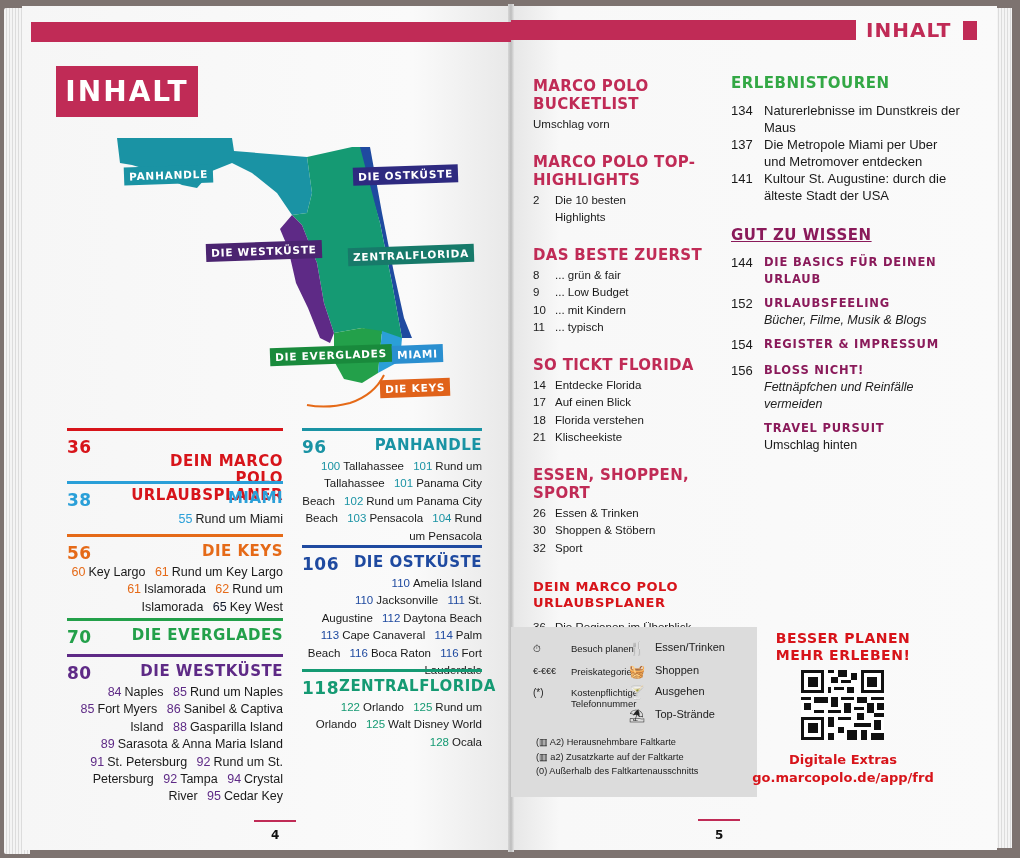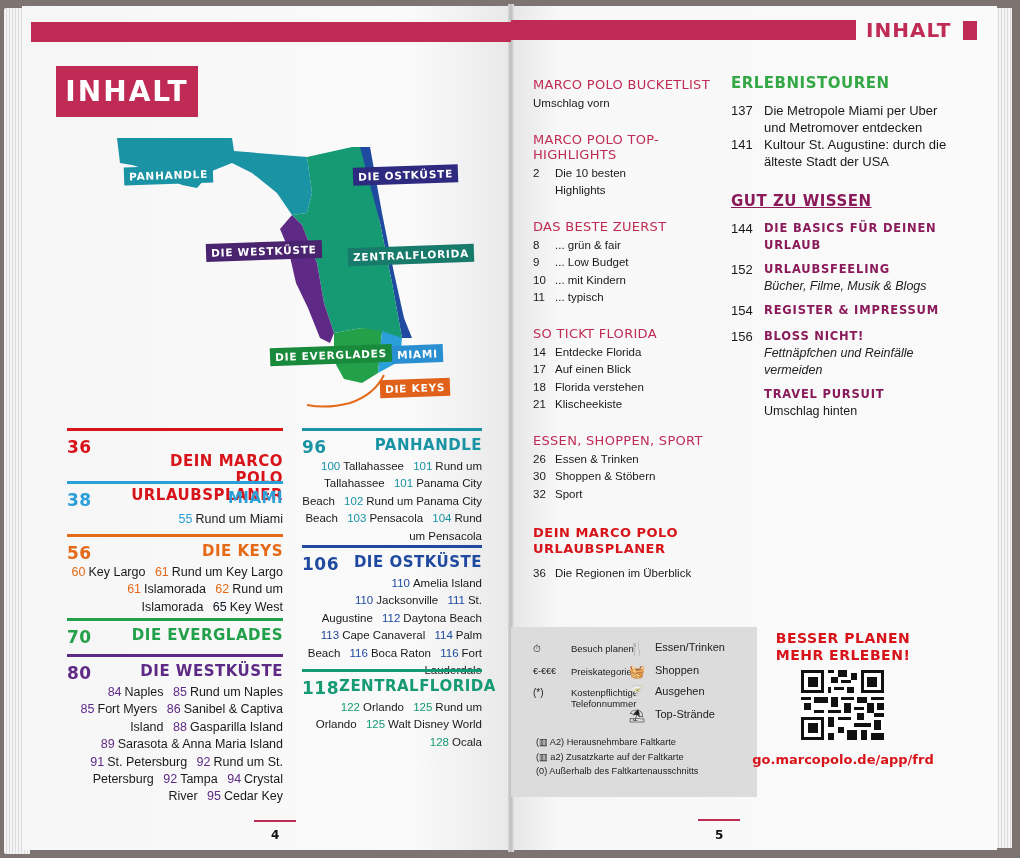--- a/index.html
+++ b/index.html
@@ -40,21 +40,21 @@
     font-family: "DejaVu Sans", sans-serif; font-weight: bold; font-size: 15px; letter-spacing: 0.5px; }
   .reg-num { font-size: 17px; }
   .reg-title { text-align: right; line-height: 17px; }
   .reg-body { text-align: right; font-size: 12.5px; line-height: 17.4px; margin-top: 1px; color: #1a1a1a; }
   .pg { margin-right: 3px; }
   .entry { white-space: normal; }
   .entry + .entry { margin-left: 6px; }
 
   
   .toc-col { position: absolute; font-family: "Liberation Sans", sans-serif; }
-  .toc-sec-head { font-family: "DejaVu Sans", sans-serif; font-weight: normal; font-size: 13px;
+  .toc-sec-head { font-family: "DejaVu Sans", sans-serif; font-weight: bold; font-size: 15px;
     color: #c02b56; letter-spacing: 0.3px; margin-bottom: 3px; }
   .toc-row { display: flex; font-size: 11.5px; line-height: 17.5px; color: #1a1a1a; }
   .toc-row .n { width: 22px; flex-shrink: 0; }
   .toc-gap { height: 19px; }
 
   .big-head { font-family: "DejaVu Sans", sans-serif; font-weight: bold; font-size: 15px; letter-spacing: 0.5px; }
   .toc2-row { display: flex; font-size: 13px; line-height: 17px; color: #1a1a1a; }
   .toc2-row .n { width: 33px; flex-shrink: 0; }
   .toc2-title { font-family: "DejaVu Sans", sans-serif; font-weight: bold; font-size: 11.5px; color: #8a1a5a; letter-spacing: 0.8px; line-height: 17px; }
   .toc2-sub { font-style: italic; font-size: 12.5px; line-height: 17px; color: #222; }
@@ -314,20 +314,24 @@
     <div style="height:8px"></div>
     <div class="toc-row">
         <span class="n">36</span>
         <span>Die Regionen im Überblick</span>
       </div>
   </div>
 
   <div class="toc-col" style="left:731px;top:74px;width:230px;">
     <div class="big-head" style="color:#33a845;">ERLEBNISTOUREN</div>
     <div style="height:10px"></div>
+    <div class="toc2-row">
+        <span class="n">134</span>
+        <span>Naturerlebnisse im Dunstkreis der Maus</span>
+      </div>
     <div class="toc2-row">
         <span class="n">137</span>
         <span>Die Metropole Miami per Uber und Metromover entdecken</span>
       </div>
     <div class="toc2-row">
         <span class="n">141</span>
         <span>Kultour St. Augustine: durch die älteste Stadt der USA</span>
       </div>
     <div style="height:22px"></div>
 
@@ -455,18 +459,19 @@
         <rect x="16" y="16" width="5" height="1"></rect>
         <rect x="22" y="15" width="2" height="3"></rect>
       <rect x="11" y="17" width="2" height="2"></rect>
         <rect x="14" y="18" width="3" height="3"></rect>
         <rect x="18" y="18" width="2" height="3"></rect>
       <rect x="8" y="19" width="2" height="2"></rect>
         <rect x="21" y="19" width="4" height="2"></rect>
     </g>
   </svg>
   <div class="promo-foot">
+    <div>Digitale Extras</div>
     <div>go.marcopolo.de/app/frd</div>
   </div>
 
   <div class="folio-rule" style="left:698px;top:819px;"></div>
   <div class="folio" style="left:715px;top:828px;">5</div>
 </div>
 
 </body></html>

